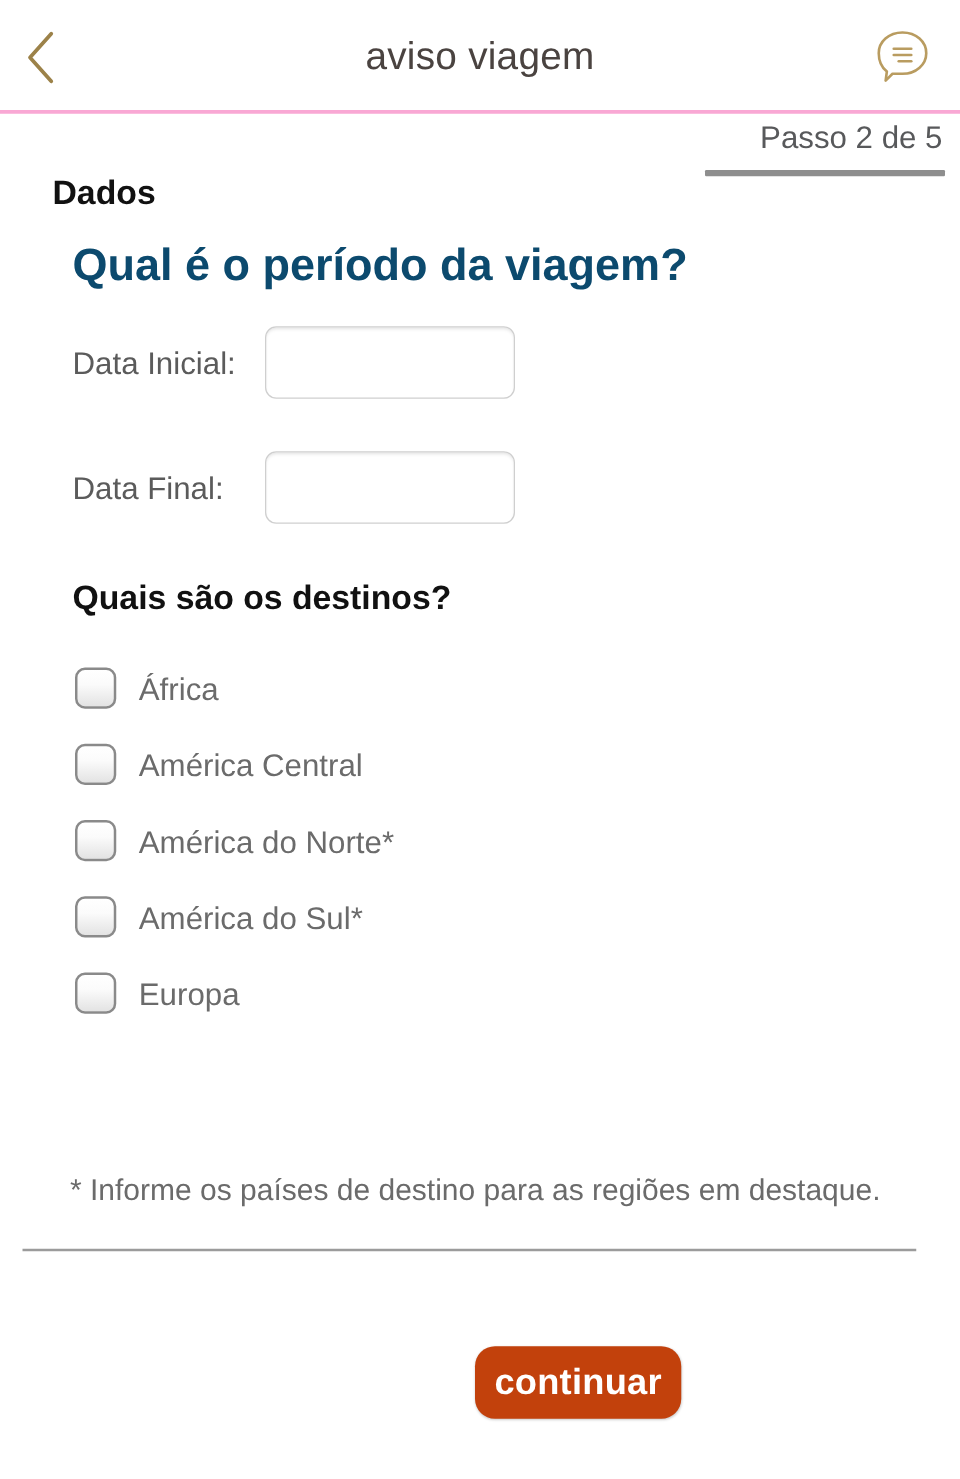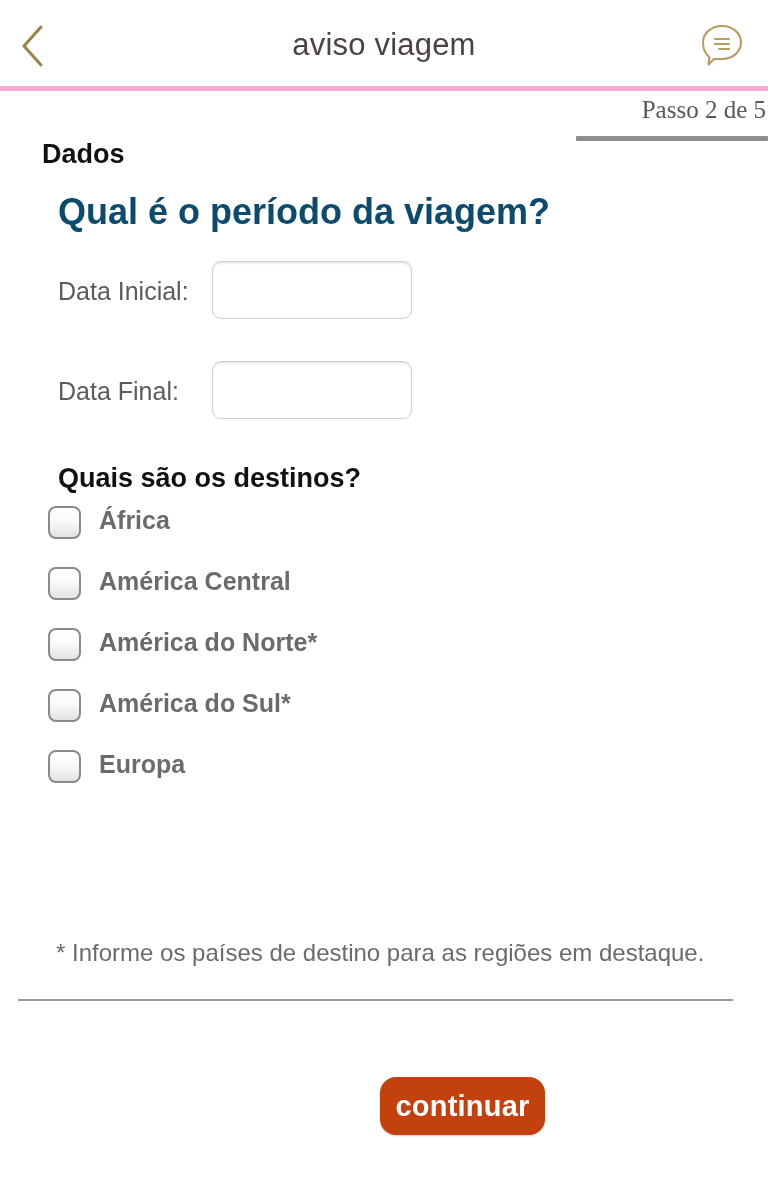--- a/index.html
+++ b/index.html
@@ -16,21 +16,21 @@
     -webkit-font-smoothing: antialiased;
   }
 
   
   .header {
     position: absolute;
     left: 0; top: 0;
     width: 768px;
     height: 91px;
     background: #ffffff;
-    border-bottom: 5px solid #f9a8d4;
+    border-bottom: 3px solid #f9a8d4;
     box-sizing: border-box;
   }
   .back-btn {
     position: absolute;
     left: 6px; top: 18px;
     width: 54px; height: 56px;
     display: flex;
     align-items: center;
     justify-content: center;
     cursor: pointer;
@@ -55,25 +55,24 @@
     display: flex;
     align-items: center;
     justify-content: center;
     cursor: pointer;
   }
   .chat-btn svg { display:block; }
 
   
   .progress-wrap {
     position: absolute;
-    right: 0;
+    right: 12px;
     top: 96px;
     width: 300px;
     height: 50px;
-    font-family: Liberation Serif, serif;
   }
   .progress-label {
     position: absolute;
     right: 2px;
     top: 0;
     font-size: 25px;
     color: #58595b;
     white-space: nowrap;
   }
   .progress-track {
@@ -149,25 +148,24 @@
   .checklist {
     position: absolute;
     left: 0;
     top: 415px;
     width: 768px;
   }
   .check-row {
     position: relative;
     height: 61px;
     display: flex;
-    align-items: flex-start;
-    padding-left: 48px;
+    align-items: flex-end;
+    padding-left: 60px;
     box-sizing: border-box;
     cursor: pointer;
-    font-weight: bold;
   }
   .cbox {
     width: 33px;
     height: 33px;
     border-radius: 8px;
     border: 2px solid #8a8a8a;
     background: linear-gradient(to bottom, #ffffff 0%, #fbfbfb 40%, #e3e3e3 100%);
     box-sizing: border-box;
     flex: 0 0 auto;
     position: relative;

